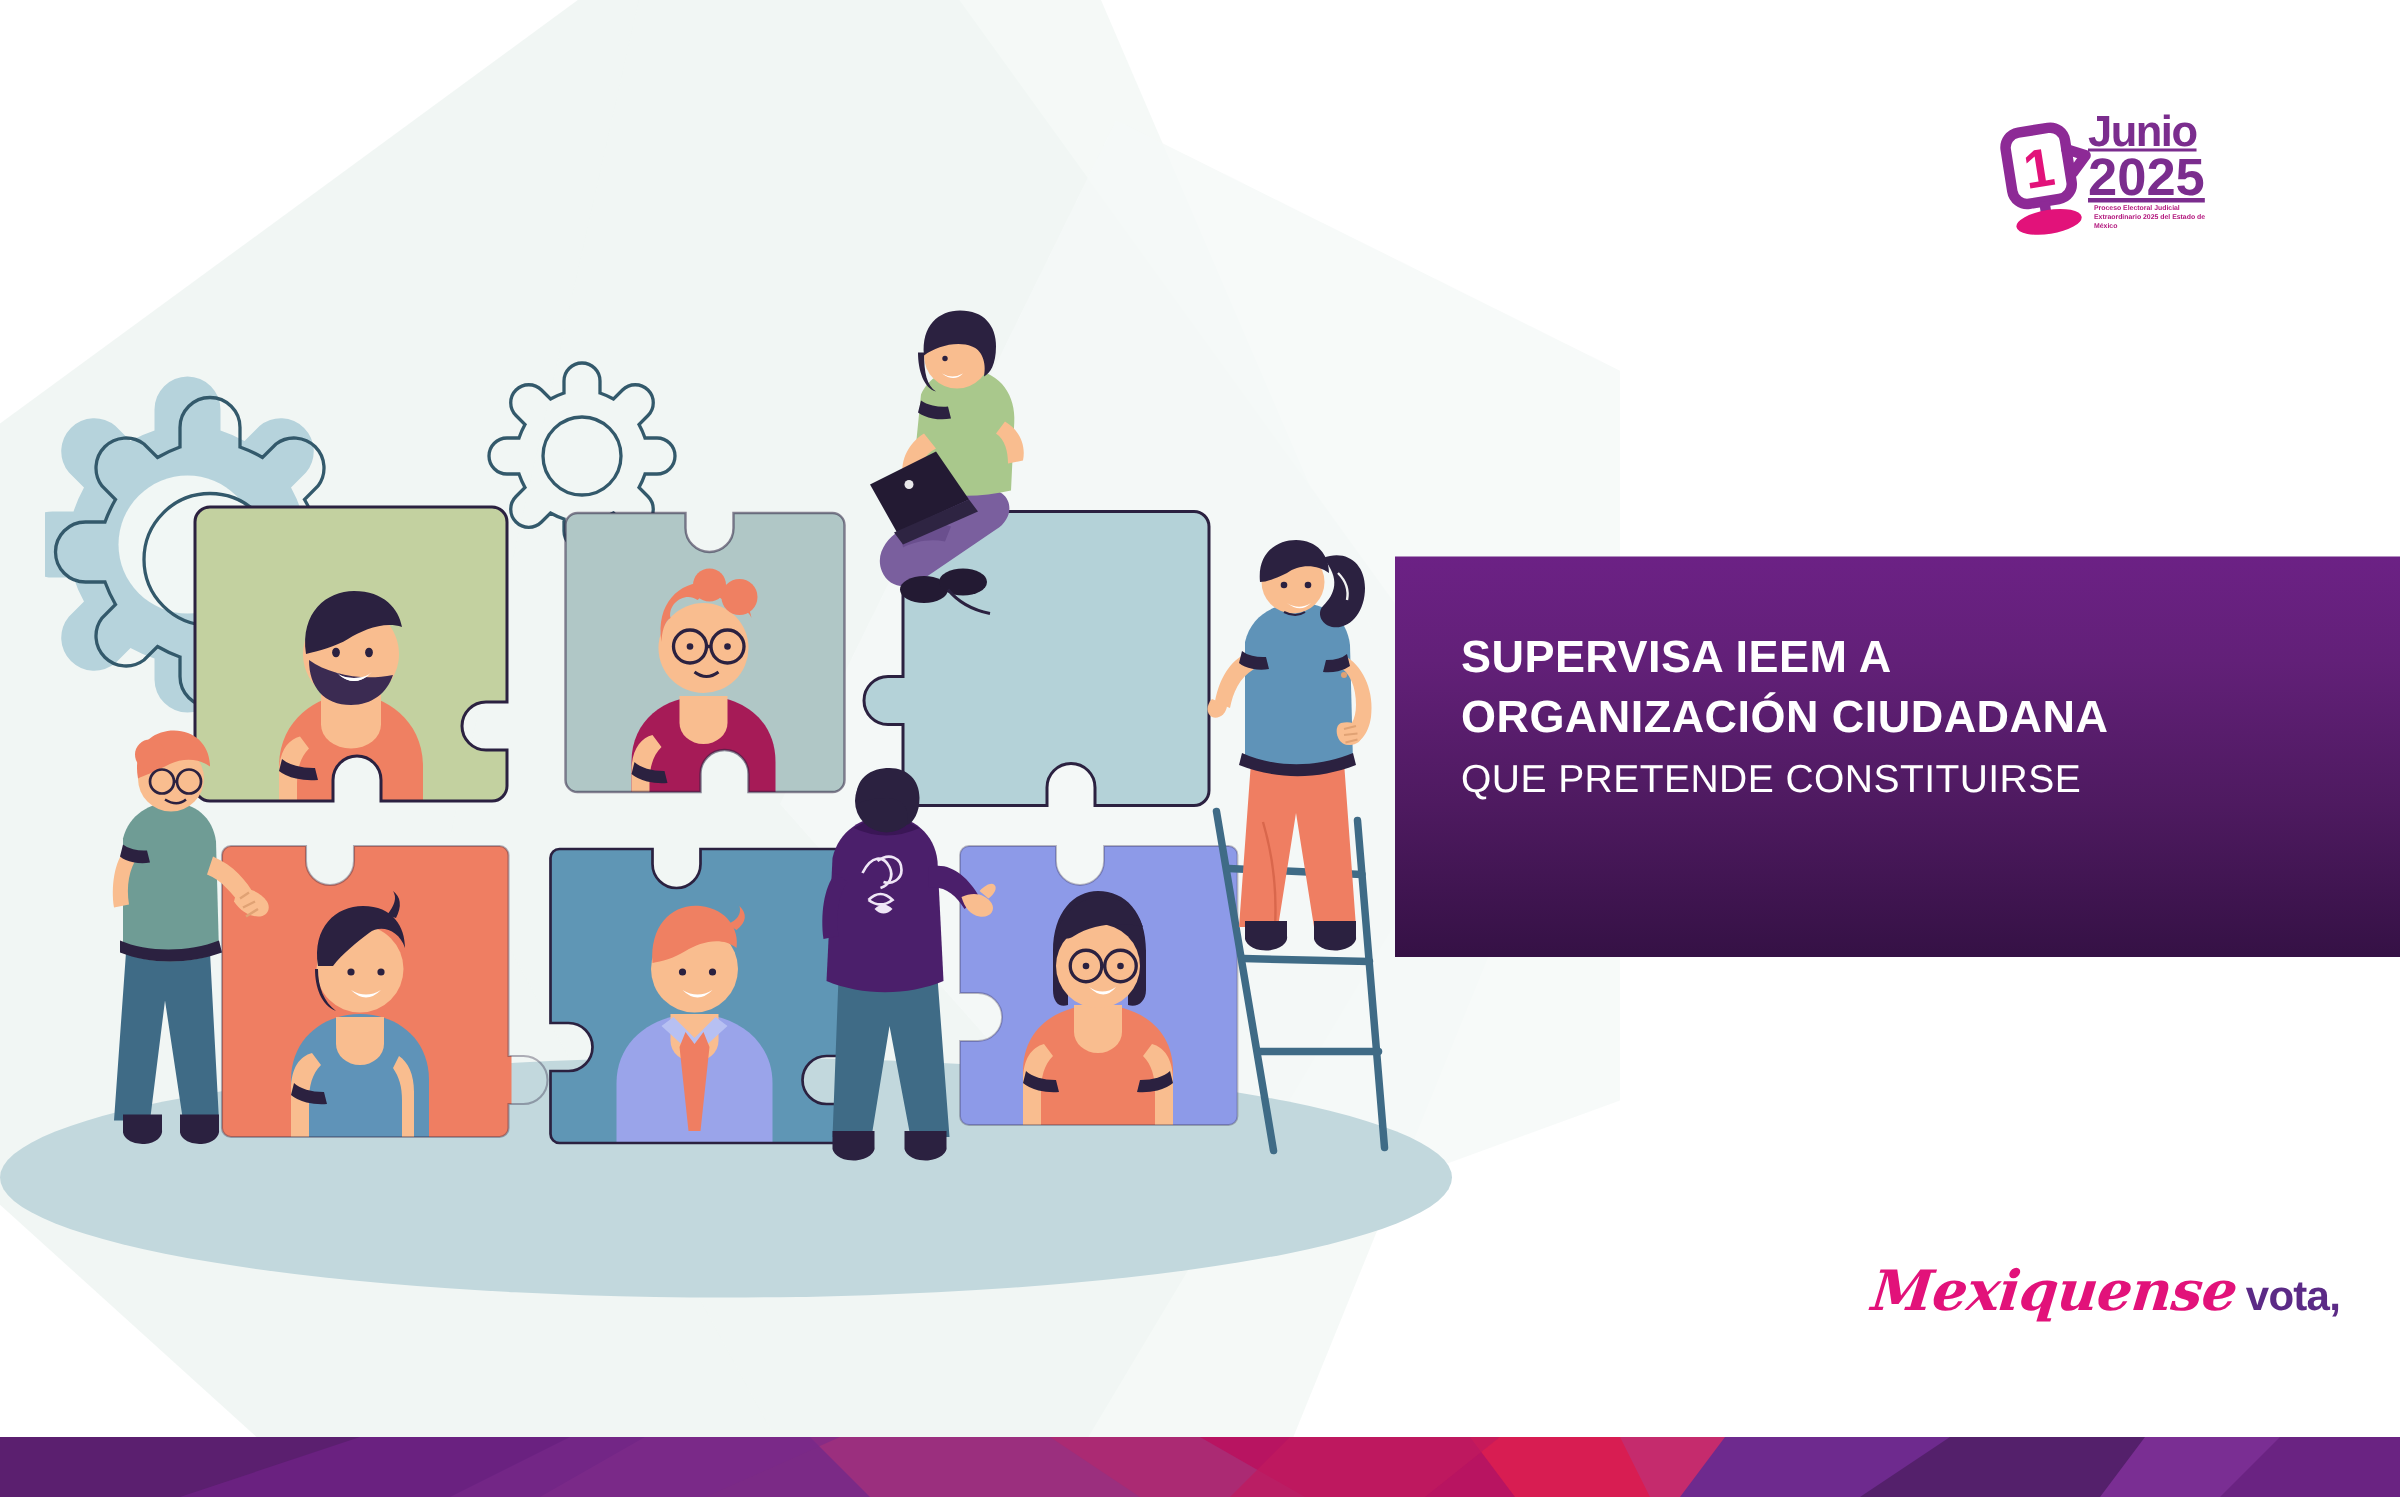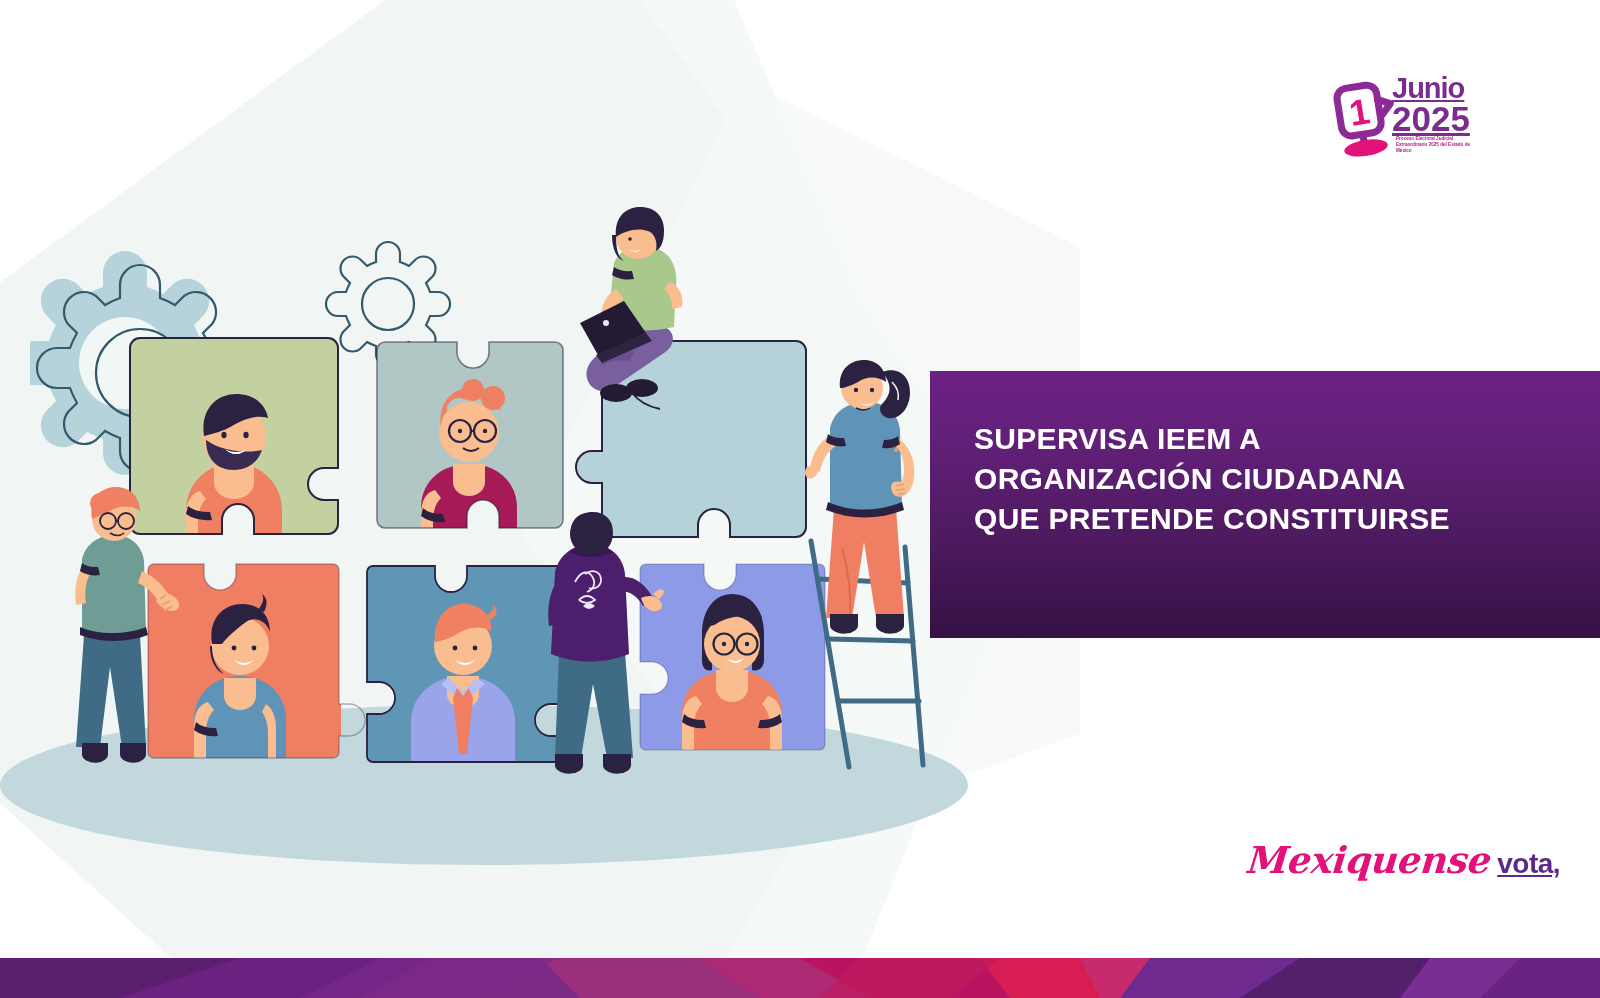--- a/index.html
+++ b/index.html
@@ -51,21 +51,21 @@
   .headline-panel{
     position:absolute;left:930px;top:371px;width:670px;height:267px;
     background:linear-gradient(180deg,#6c2185 0%,#622078 26%,#4e1a60 62%,#351145 100%);
     box-sizing:border-box;
     padding:48px 0 0 44px;
   }
   .headline-panel .l{
     color:#ffffff;letter-spacing:.3px;white-space:nowrap;
   }
   .hl-bold{font-size:30px;font-weight:700;line-height:40px;}
-  .hl-light{font-size:30px;font-weight:700;line-height:40px;}
+  .hl-light{font-size:26px;font-weight:400;line-height:40px;}
 
   
   .logo-ieem{position:absolute;left:1155px;top:82px;width:160px;height:80px;}
   .logo-ieem .mark{position:absolute;left:0;top:0;width:62px;height:52px;}
   .logo-ieem .word{
     position:absolute;left:52px;top:8px;
     font-family:"Liberation Serif","DejaVu Serif",serif;
     font-weight:700;font-style:italic;font-size:40px;line-height:40px;
     color:#231f20;letter-spacing:1px;
   }
@@ -96,21 +96,21 @@
   .slogan{position:absolute;left:1248px;top:841px;width:230px;height:72px;text-align:right;}
   .slogan .mex{
     display:block;
     font-family:"DejaVu Serif","Liberation Serif",serif;
     font-style:italic;font-weight:700;font-size:37px;line-height:38px;
     color:#e2127a;letter-spacing:-.5px;text-align:left;
     transform:skewX(-6deg);
   }
   .slogan .row1{display:flex;align-items:baseline;justify-content:flex-start;gap:6px;}
   .slogan .vota{
-    font-size:28px;font-weight:700;color:#5b2a86;line-height:30px;letter-spacing:-.5px;text-decoration:underline;
+    font-size:28px;font-weight:700;color:#5b2a86;line-height:30px;letter-spacing:-.5px;
   }
   .slogan .row2{text-align:right;}
   .slogan .justo{
     font-size:28px;font-weight:700;color:#5b2a86;line-height:30px;letter-spacing:-.5px;
   }
 
   
   .bottombar{position:absolute;left:0;top:958px;width:1600px;height:40px;overflow:hidden;background:#5e2473;}
   .bottombar svg{display:block;}
 </style>

